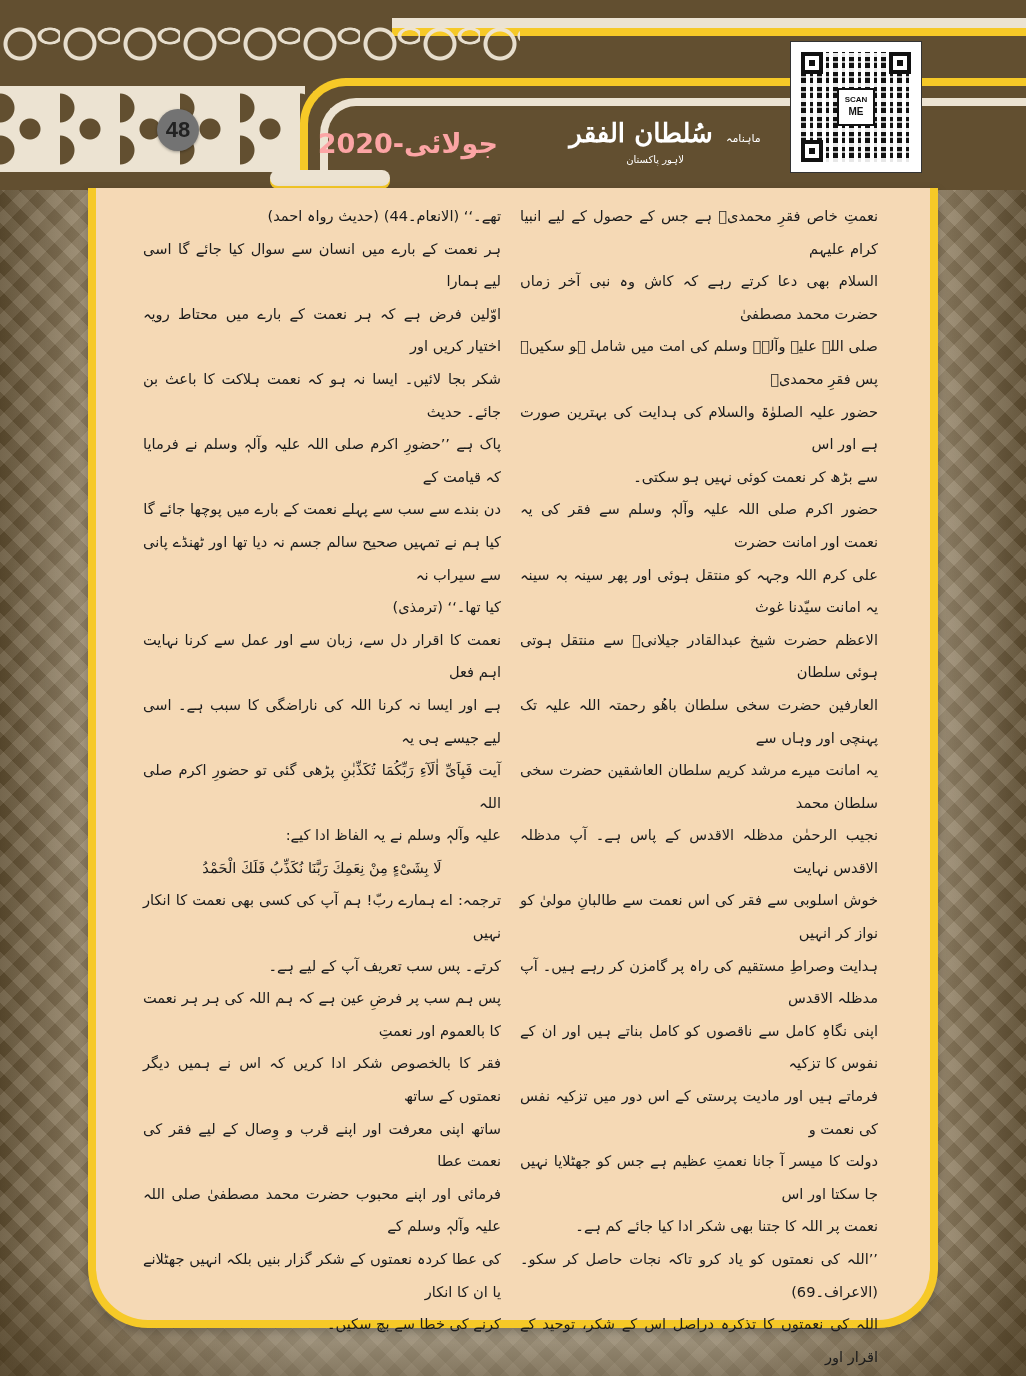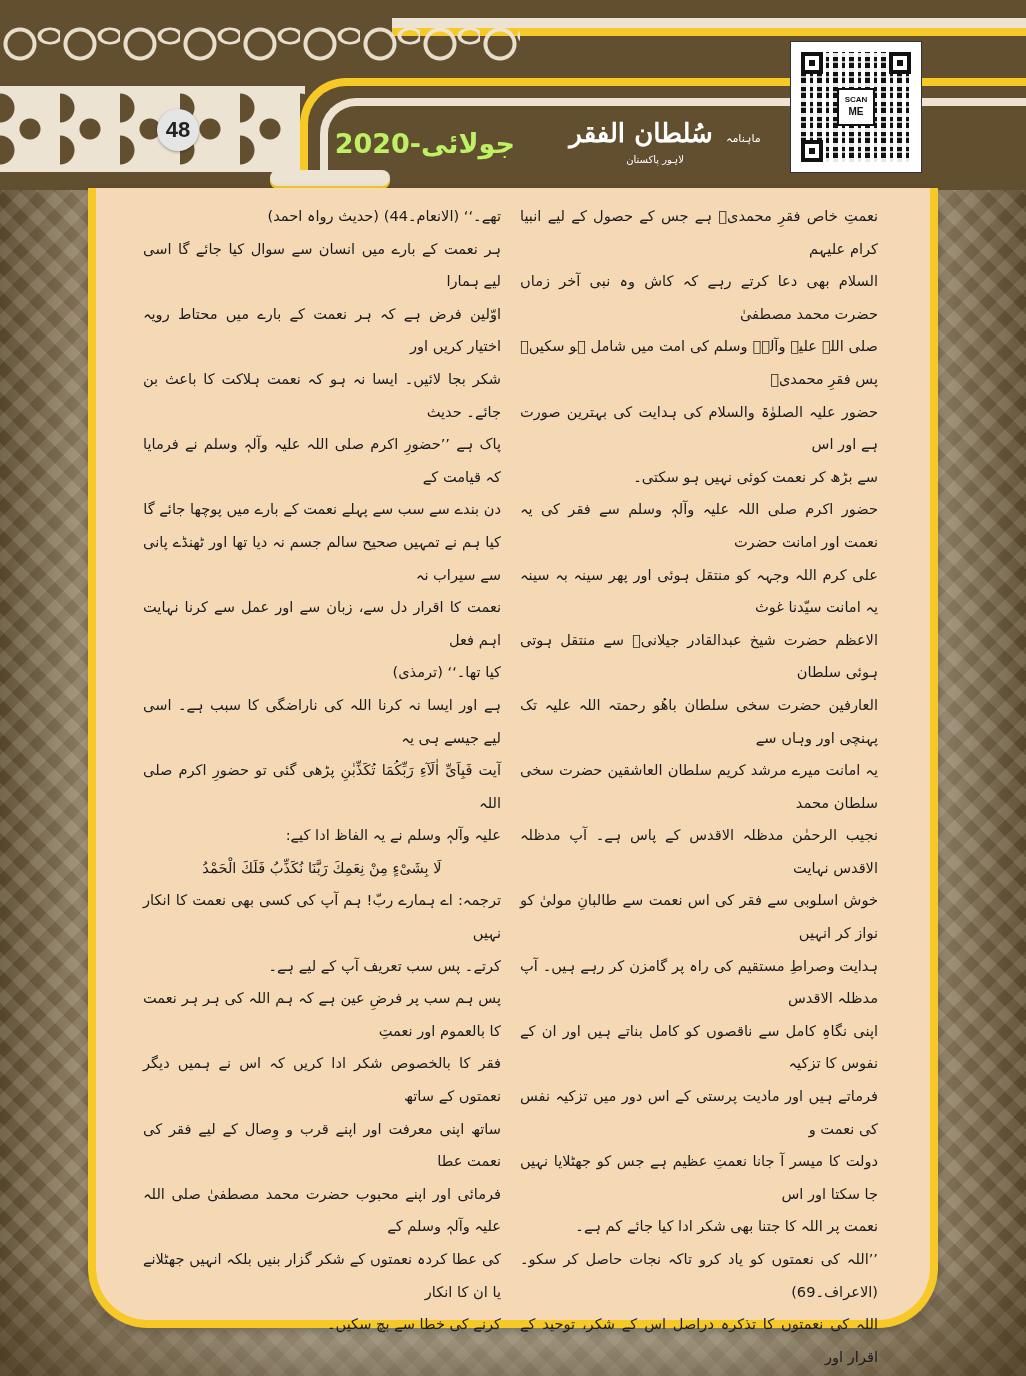--- a/index.html
+++ b/index.html
@@ -37,21 +37,21 @@
     position: absolute; left: 0; top: 86px; width: 305px; height: 82px;
     background:
       radial-gradient(circle at 30px 41px, #624f30 10px, transparent 11px) 0 0/60px 82px repeat-x,
       radial-gradient(circle at 0px 20px, #624f30 14px, transparent 15px) 0 0/60px 82px repeat-x,
       radial-gradient(circle at 0px 62px, #624f30 14px, transparent 15px) 0 0/60px 82px repeat-x,
       #ece3d2;
     border-top: 2px solid #ece3d2; border-bottom: 2px solid #ece3d2;
   }
   .page-number {
     position: absolute; left: 157px; top: 109px; width: 42px; height: 42px;
-    border-radius: 50%; background: #e5e5e5; color: #222;
+    border-radius: 50%; background: #737373; color: #222;
     font: bold 22px "Liberation Sans", sans-serif; text-align: center; line-height: 42px;
     box-shadow: 0 1px 3px rgba(0,0,0,0.35);
   }
   
   .title-tab {
     position: absolute; left: 300px; top: 78px; width: 726px; height: 100px;
     border-top: 8px solid #f6c927; border-left: 8px solid #f6c927;
     border-top-left-radius: 46px; box-sizing: border-box;
   }
   .title-tab-inner {
@@ -62,22 +62,22 @@
   .title-foot {
     position: absolute; left: 270px; top: 170px; width: 120px; height: 16px;
     background: #ece3d2; border-radius: 10px; box-shadow: 0 3px 0 #f6c927;
   }
   .top-stripe {
     position: absolute; left: 392px; top: 0; width: 634px; height: 36px;
     border-bottom: 8px solid #f6c927; box-sizing: border-box;
     background: linear-gradient(180deg, #624f30 0, #624f30 18px, #ece3d2 18px, #ece3d2 28px);
   }
   .issue-date {
-    position: absolute; left: 355px; top: 128px; width: 160px;
-    color: #bef264; font: bold 27px "DejaVu Sans", sans-serif; direction: rtl; text-align: center;
+    position: absolute; left: 338px; top: 128px; width: 160px;
+    color: #fca5a5; font: bold 27px "DejaVu Sans", sans-serif; direction: rtl; text-align: center;
   }
   .magazine-title {
     position: absolute; left: 560px; top: 118px; width: 210px; height: 44px;
     color: #ffffff; direction: rtl; text-align: center;
   }
   .magazine-title .main { font: bold 26px "DejaVu Serif", serif; margin-top: 11px; }
   .magazine-title .pre { font: 11px "DejaVu Sans", sans-serif; margin-left: 8px; }
   .magazine-title .suf { font: 10px "DejaVu Sans", sans-serif; margin-right: 20px; }
   .qr {
     position: absolute; left: 790px; top: 41px; width: 132px; height: 132px;
@@ -183,22 +183,22 @@
 </div>
 
 <div class="column col-left">
   <p>تھے۔‘‘ (الانعام۔44) (حدیث رواہ احمد)</p>
   <p>ہر نعمت کے بارے میں انسان سے سوال کیا جائے گا اسی لیے ہمارا</p>
   <p>اوّلین فرض ہے کہ ہر نعمت کے بارے میں محتاط رویہ اختیار کریں اور</p>
   <p>شکر بجا لائیں۔ ایسا نہ ہو کہ نعمت ہلاکت کا باعث بن جائے۔ حدیث</p>
   <p>پاک ہے ’’حضورِ اکرم صلی اللہ علیہ وآلہٖ وسلم نے فرمایا کہ قیامت کے</p>
   <p>دن بندے سے سب سے پہلے نعمت کے بارے میں پوچھا جائے گا</p>
   <p>کیا ہم نے تمہیں صحیح سالم جسم نہ دیا تھا اور ٹھنڈے پانی سے سیراب نہ</p>
+  <p>کیا تھا۔‘‘ (ترمذی)</p>
   <p>نعمت کا اقرار دل سے، زبان سے اور عمل سے کرنا نہایت اہم فعل</p>
-  <p>کیا تھا۔‘‘ (ترمذی)</p>
   <p>ہے اور ایسا نہ کرنا اللہ کی ناراضگی کا سبب ہے۔ اسی لیے جیسے ہی یہ</p>
   <p>آیت فَبِاَیِّ اٰلَآءِ رَبِّكُمَا تُكَذِّبٰنِ پڑھی گئی تو حضورِ اکرم صلی اللہ</p>
   <p>علیہ وآلہٖ وسلم نے یہ الفاظ ادا کیے:</p>
   <p class="center">لَا بِشَیْءٍ مِنْ نِعَمِكَ رَبَّنَا نُكَذِّبُ فَلَكَ الْحَمْدُ</p>
   <p>ترجمہ: اے ہمارے ربّ! ہم آپ کی کسی بھی نعمت کا انکار نہیں</p>
   <p>کرتے۔ پس سب تعریف آپ کے لیے ہے۔</p>
   <p>پس ہم سب پر فرضِ عین ہے کہ ہم اللہ کی ہر ہر نعمت کا بالعموم اور نعمتِ</p>
   <p>فقر کا بالخصوص شکر ادا کریں کہ اس نے ہمیں دیگر نعمتوں کے ساتھ</p>
   <p>ساتھ اپنی معرفت اور اپنے قرب و وِصال کے لیے فقر کی نعمت عطا</p>
   <p>فرمائی اور اپنے محبوب حضرت محمد مصطفیٰ صلی اللہ علیہ وآلہٖ وسلم کے</p>

